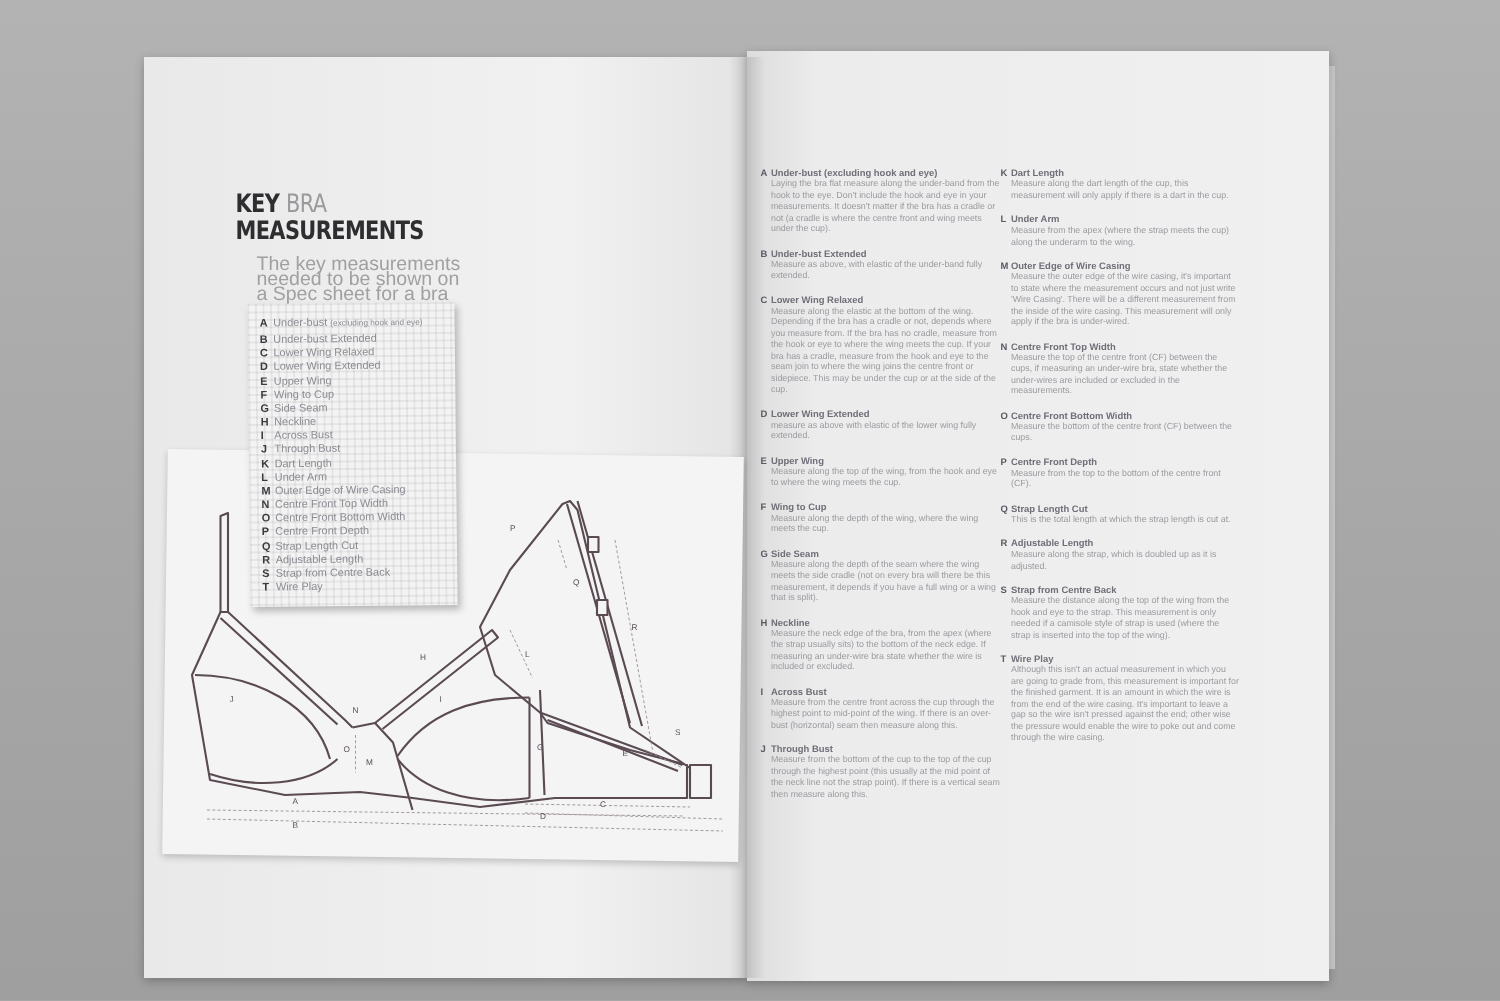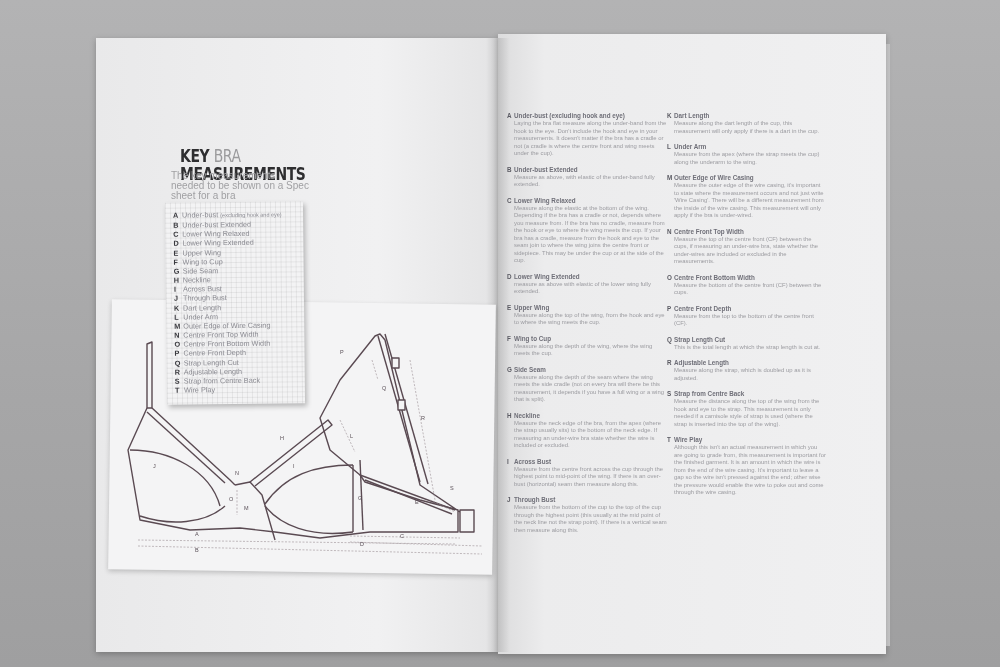--- a/index.html
+++ b/index.html
@@ -2,25 +2,25 @@
 <html><head>
 <meta charset="utf-8">
 <style>
   html,body{margin:0;padding:0;}
   body{width:1000px;height:667px;overflow:hidden;background:#a9a9aa;position:relative;font-family:"Liberation Sans",sans-serif;}
   .bg{position:absolute;inset:0;background:linear-gradient(180deg,#b3b3b4 0%,#a6a6a7 60%,#9f9fa0 100%);}
   .page-left{position:absolute;left:96px;top:38px;width:402px;height:614px;background:linear-gradient(90deg,#e9e9ea 0%,#f1f1f2 70%,#e4e4e5 100%);box-shadow:0 2px 6px rgba(0,0,0,.25);}
   .page-right{position:absolute;left:498px;top:34px;width:388px;height:620px;background:linear-gradient(90deg,#dcdcdd 0%,#ececed 12%,#f0f0f1 100%);box-shadow:0 2px 6px rgba(0,0,0,.25);}
   .page-edge{position:absolute;left:880px;top:44px;width:10px;height:602px;background:linear-gradient(90deg,#d8d8d9,#c7c7c8);}
   .gutter{position:absolute;left:486px;top:38px;width:24px;height:614px;background:linear-gradient(90deg,rgba(0,0,0,0) 0%,rgba(0,0,0,.12) 50%,rgba(0,0,0,0) 100%);}
-  .title{position:absolute;left:180px;top:127px;line-height:18px;margin-top:20px;}
+  .title{position:absolute;left:157px;top:127px;line-height:18px;}
   .title .l1{font-family:"DejaVu Sans",sans-serif;font-weight:bold;font-size:17px;color:#2e2e30;letter-spacing:-.5px;transform:scaleX(.82);transform-origin:left;display:block;}
   .title .l1 span.thin{font-weight:normal;color:#9a9a9c;}
   .title .l2{font-family:"DejaVu Sans",sans-serif;font-weight:bold;font-size:17px;color:#2e2e30;letter-spacing:-.5px;transform:scaleX(.82);transform-origin:left;display:block;}
-  .subtitle{position:absolute;left:171px;top:171px;width:140px;font-size:10px;line-height:10px;color:#a0a0a3;}
+  .subtitle{position:absolute;left:171px;top:171px;width:140px;font-size:13px;line-height:10px;color:#a0a0a3;}
   .key-card{position:absolute;left:166px;top:202px;width:138px;height:202px;background-color:#f3f3f4;
     background-image:linear-gradient(rgba(0,0,0,.06) 1px,transparent 1px),linear-gradient(90deg,rgba(0,0,0,.06) 1px,transparent 1px);
     background-size:5px 5px;box-shadow:2px 3px 5px rgba(0,0,0,.25);transform:rotate(-.6deg);}
   .key-list{list-style:none;margin:0;padding:8px 0 0 8px;}
   .key-list li{font-size:7.3px;line-height:9.15px;color:#8b8b92;white-space:nowrap;}
   .key-list li b{display:inline-block;width:9px;color:#3a3a3f;font-weight:bold;}
   .key-list li small{font-size:5.5px;}
   .diagram-sheet{position:absolute;left:110px;top:302px;width:384px;height:270px;background:#f4f4f5;box-shadow:0 2px 5px rgba(0,0,0,.2);transform:rotate(.8deg);transform-origin:center;}
   .diagram{position:absolute;left:110px;top:300px;width:384px;height:280px;}
   .col{position:absolute;top:112px;width:160px;}

